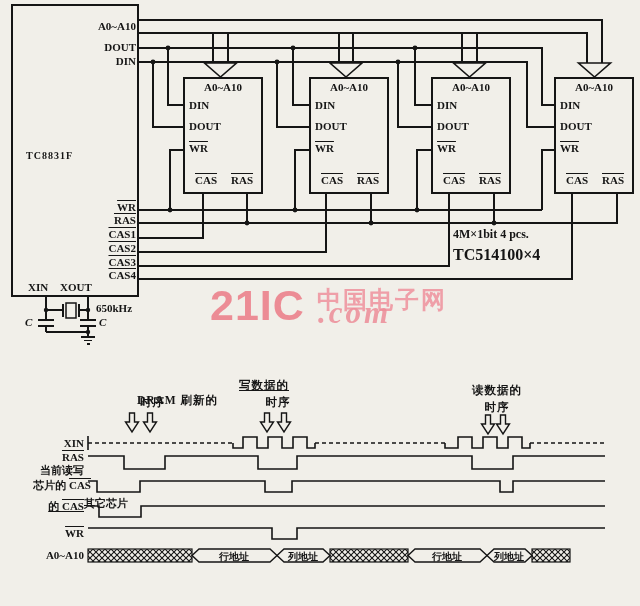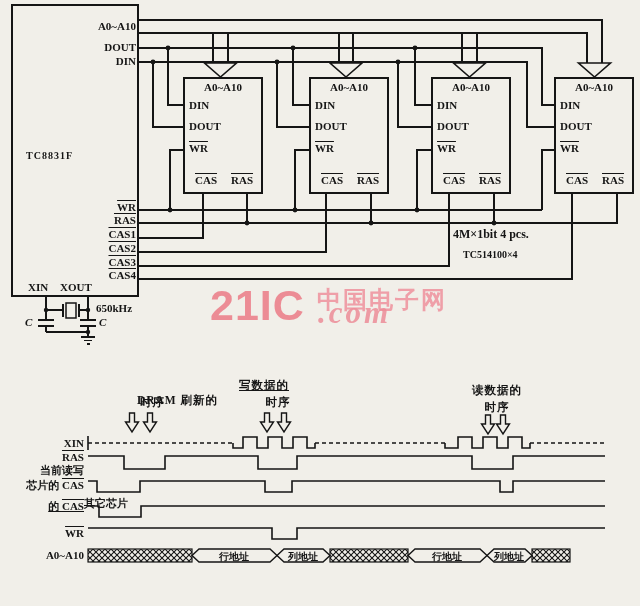--- a/index.html
+++ b/index.html
@@ -165,37 +165,37 @@
   <div class="lbl txt ov" style="left:479px;top:174px;">RAS</div>
 
   <div class="lbl txt ctr" style="left:557px;top:81px;width:74px;">A0~A10</div>
   <div class="lbl txt" style="left:560px;top:99px;">DIN</div>
   <div class="lbl txt" style="left:560px;top:120px;">DOUT</div>
   <div class="lbl txt ov" style="left:560px;top:142px;">WR</div>
   <div class="lbl txt ov" style="left:566px;top:174px;">CAS</div>
   <div class="lbl txt ov" style="left:602px;top:174px;">RAS</div>
 
   <div class="lbl txt" style="left:453px;top:228px;font-size:12px;">4M×1bit  4 pcs.</div>
-  <div class="lbl txt" style="left:463px;top:249px;font-size:10px;">TC514100×4</div>
+  <div class="lbl txt" style="left:453px;top:249px;font-size:16px;">TC514100×4</div>
 
   <div class="lbl txt" style="left:96px;top:302px;">650kHz</div>
   <div class="lbl txt" style="left:25px;top:316px;font-style:italic;">C</div>
   <div class="lbl txt" style="left:99px;top:316px;font-style:italic;">C</div>
 
 
   <div class="ann" style="left:105px;top:393px;width:95px;margin-left:25px;">DRAM 刷新的</div>
   <div class="ann" style="left:105px;top:395px;width:95px;">时序</div>
   <div class="ann" style="left:219px;top:378px;width:90px;text-decoration:underline;">写数据的</div>
   <div class="ann" style="left:233px;top:395px;width:90px;">时序</div>
   <div class="ann" style="left:452px;top:383px;width:90px;">读数据的</div>
   <div class="ann" style="left:452px;top:400px;width:90px;">时序</div>
 
   <div class="lbl txt rt" style="left:0;top:437px;width:84px;">XIN</div>
   <div class="lbl txt rt ov" style="left:0;top:451px;width:84px;">RAS</div>
   <div class="lbl txt rt" style="left:0;top:464px;width:84px;">当前读写</div>
-  <div class="lbl txt rt" style="left:0;top:479px;width:84px;"><span>芯片的 </span><span class="ov">CAS</span></div>
+  <div class="lbl txt rt" style="left:7px;top:479px;width:84px;"><span>芯片的 </span><span class="ov">CAS</span></div>
   <div class="lbl txt rt" style="left:0;top:497px;width:84px;padding-left:44px;">其它芯片</div>
   <div class="lbl txt rt" style="left:0;top:500px;width:84px;text-decoration:underline;"><span>的 </span><span class="ov">CAS</span></div>
   <div class="lbl txt rt ov" style="left:0;top:527px;width:84px;">WR</div>
   <div class="lbl txt rt" style="left:0;top:549px;width:84px;">A0~A10</div>
 
 
 </div>
 
 </body></html>

